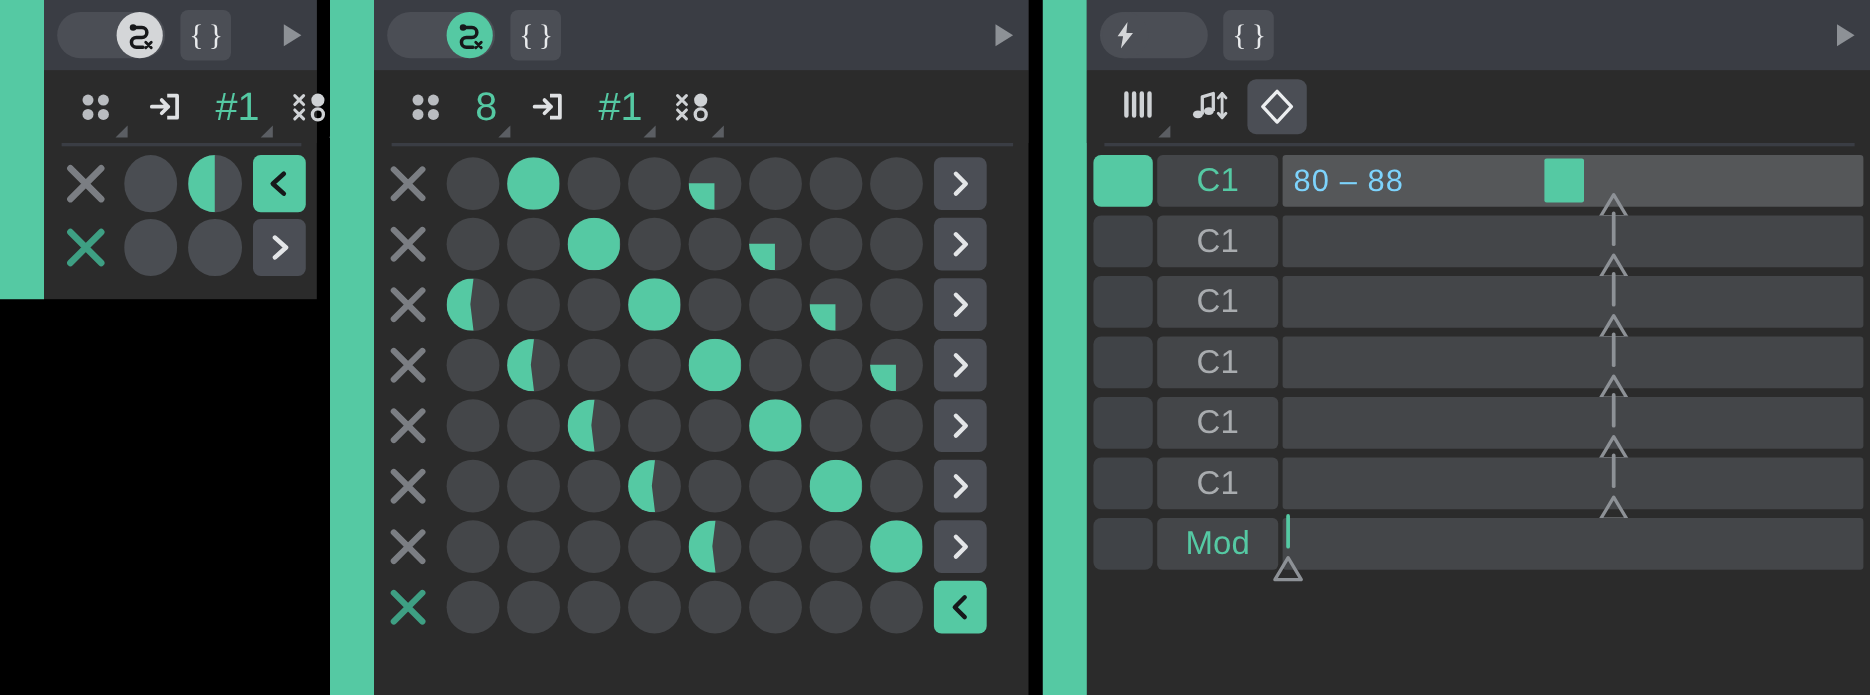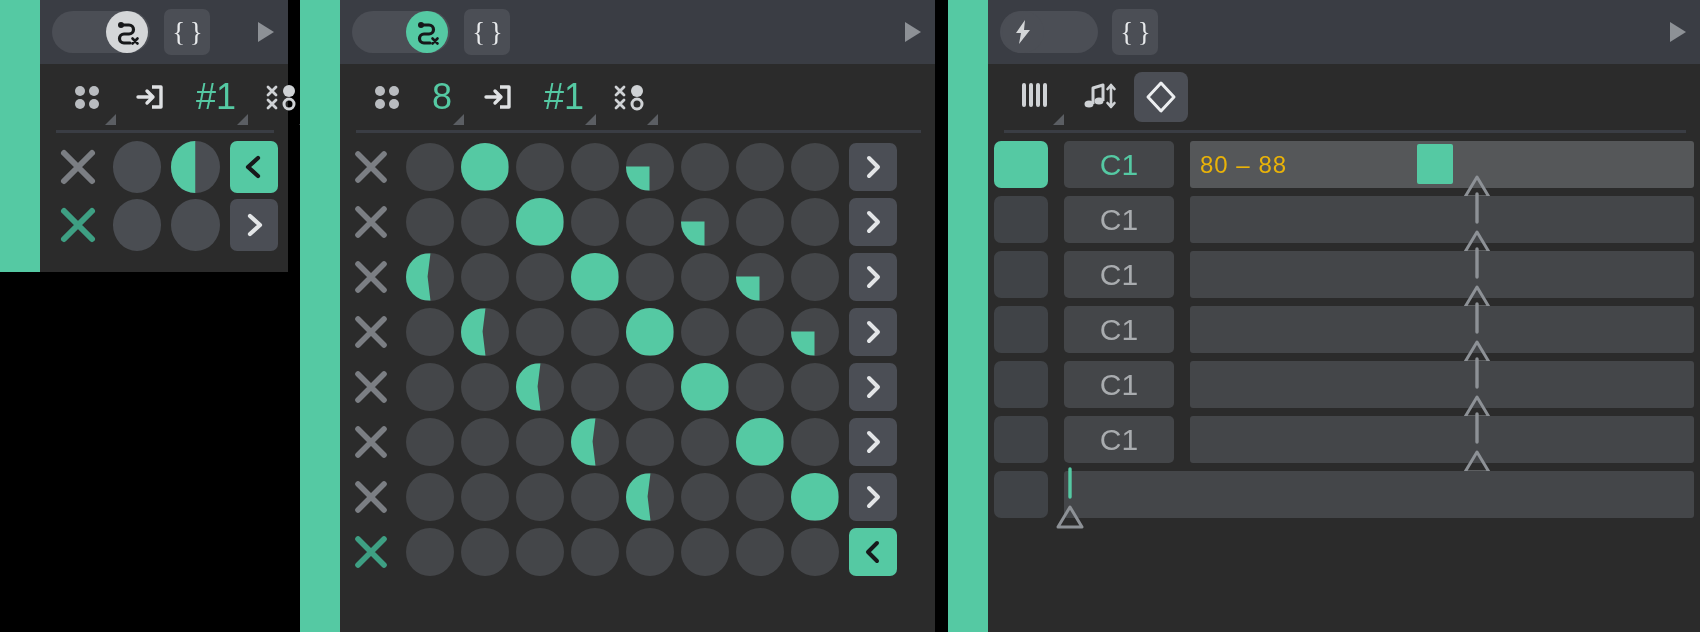--- a/index.html
+++ b/index.html
@@ -53,28 +53,28 @@
   .mrow{display:flex;align-items:center;height:55px;}
   .mx{width:62px;display:flex;align-items:center;justify-content:center;flex:0 0 62px;}
   .mcellwrap{width:55px;flex:0 0 55px;display:flex;align-items:center;justify-content:center;}
   .mcirc{width:48px;height:48px;border-radius:50%;background:#444649;position:relative;overflow:hidden;}
   .mcirc .f{position:absolute;background:#55c9a3;}
   .marr{width:48px;height:48px;border-radius:7px;background:#4b4e55;display:flex;align-items:center;justify-content:center;margin-left:7px;}
   .marr.on{background:#55c9a3;}
 
   
   .rrows{display:flex;flex-direction:column;gap:4px;padding:6px 6px 0 6px;}
-  .rrow{display:flex;align-items:center;gap:16px;height:51px;}
+  .rrow{display:flex;align-items:center;gap:4px;height:51px;}
   .rled{width:54px;height:47px;border-radius:7px;background:#404347;flex:0 0 54px;}
   .rled.on{background:#55c9a3;}
   .rname{width:110px;height:47px;flex:0 0 110px;border-radius:5px;background:#444649;display:flex;align-items:center;justify-content:center;font-size:30px;color:#a9acaf;}
   .rname.act{color:#55c9a3;}
   .rtrack{flex:1 1 auto;height:47px;border-radius:3px;background:#444649;position:relative;display:flex;align-items:center;padding-left:10px;box-sizing:border-box;overflow:visible;}
   .rtrack.act{background:#555759;}
-  .rval{font-size:24px;color:#eab308;letter-spacing:1px;}
+  .rval{font-size:28px;color:#7dd3fc;letter-spacing:1px;}
   .rchip{position:absolute;width:36px;height:40px;background:#55c9a3;border-radius:2px;top:3px;}
   .handwrap{position:absolute;top:0;height:47px;}
   svg{display:block;}
 </style>
 </head>
 <body>
 
 <div class="root">
 
   <div class="panel" id="left-panel" style="left:0px;width:288px;height:272px;">
@@ -655,20 +655,21 @@
               <div class="handwrap" style="left: calc(57% - 16px);">
                 <svg width="32" height="66" viewBox="0 0 32 66" style="position:absolute;top:-2px;left:0;overflow:visible;">
                   <path d="M16 0 v28" stroke="#8d9196" stroke-width="3.4" stroke-linecap="round"></path>
                   <path d="M16 38 L28 58 L4 58 Z" stroke="#8d9196" stroke-width="3" fill="none" stroke-linejoin="round"></path>
                 </svg>
               </div>
             </div>
           </div>
           <div class="rrow">
             <div class="rled"></div>
+            <div class="rname act">Mod</div>
             <div class="rtrack">
               <div class="handwrap" style="left: calc(1% - 16px);">
                 <svg width="32" height="66" viewBox="0 0 32 66" style="position:absolute;top:-2px;left:0;overflow:visible;">
                   <path d="M16 0 v28" stroke="#55c9a3" stroke-width="3.4" stroke-linecap="round"></path>
                   <path d="M16 38 L28 58 L4 58 Z" stroke="#8d9196" stroke-width="3" fill="none" stroke-linejoin="round"></path>
                 </svg>
               </div>
             </div>
           </div>
         </div>

